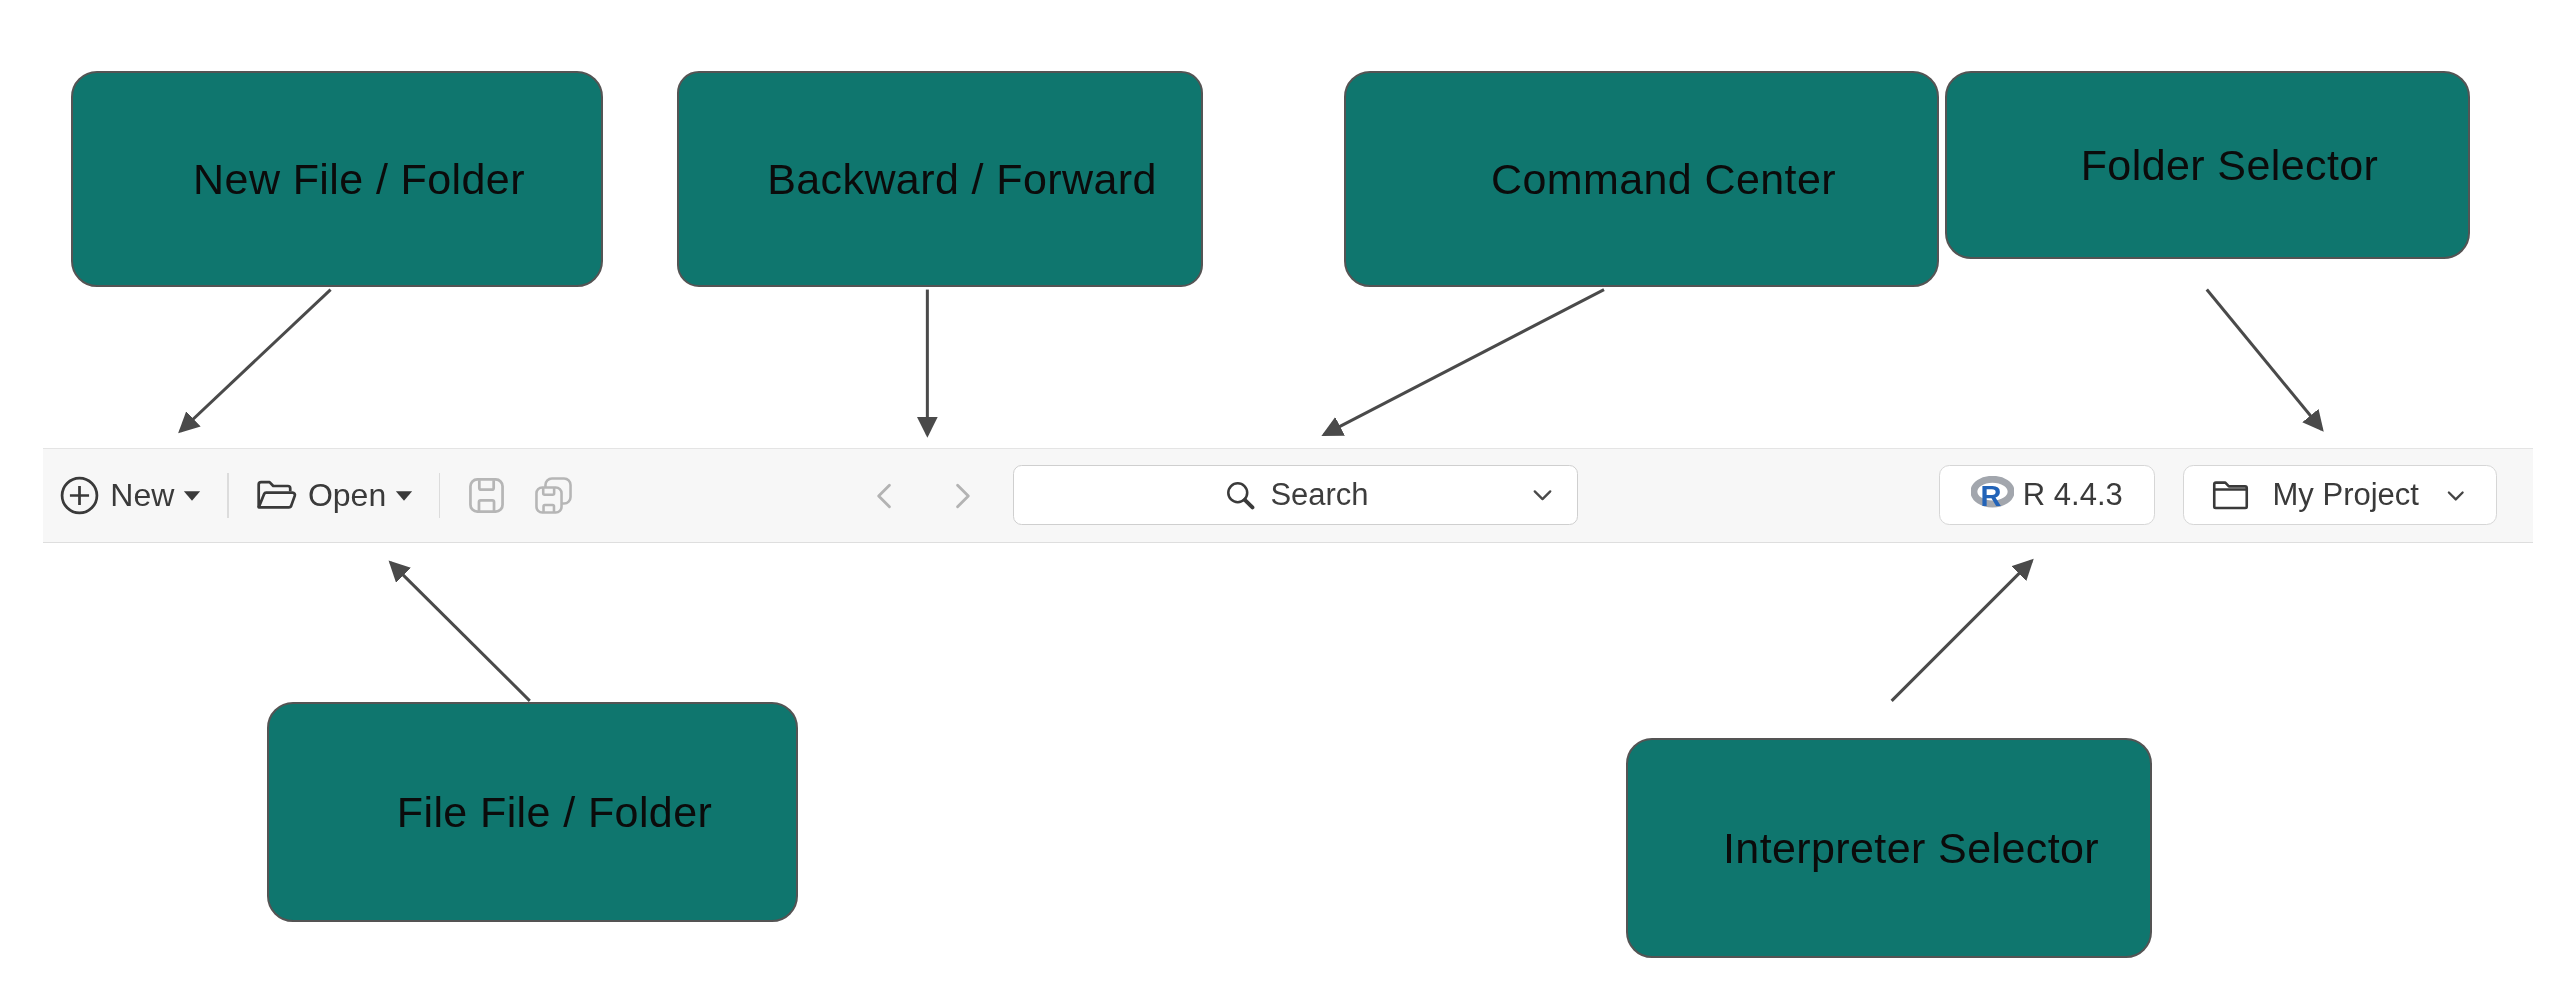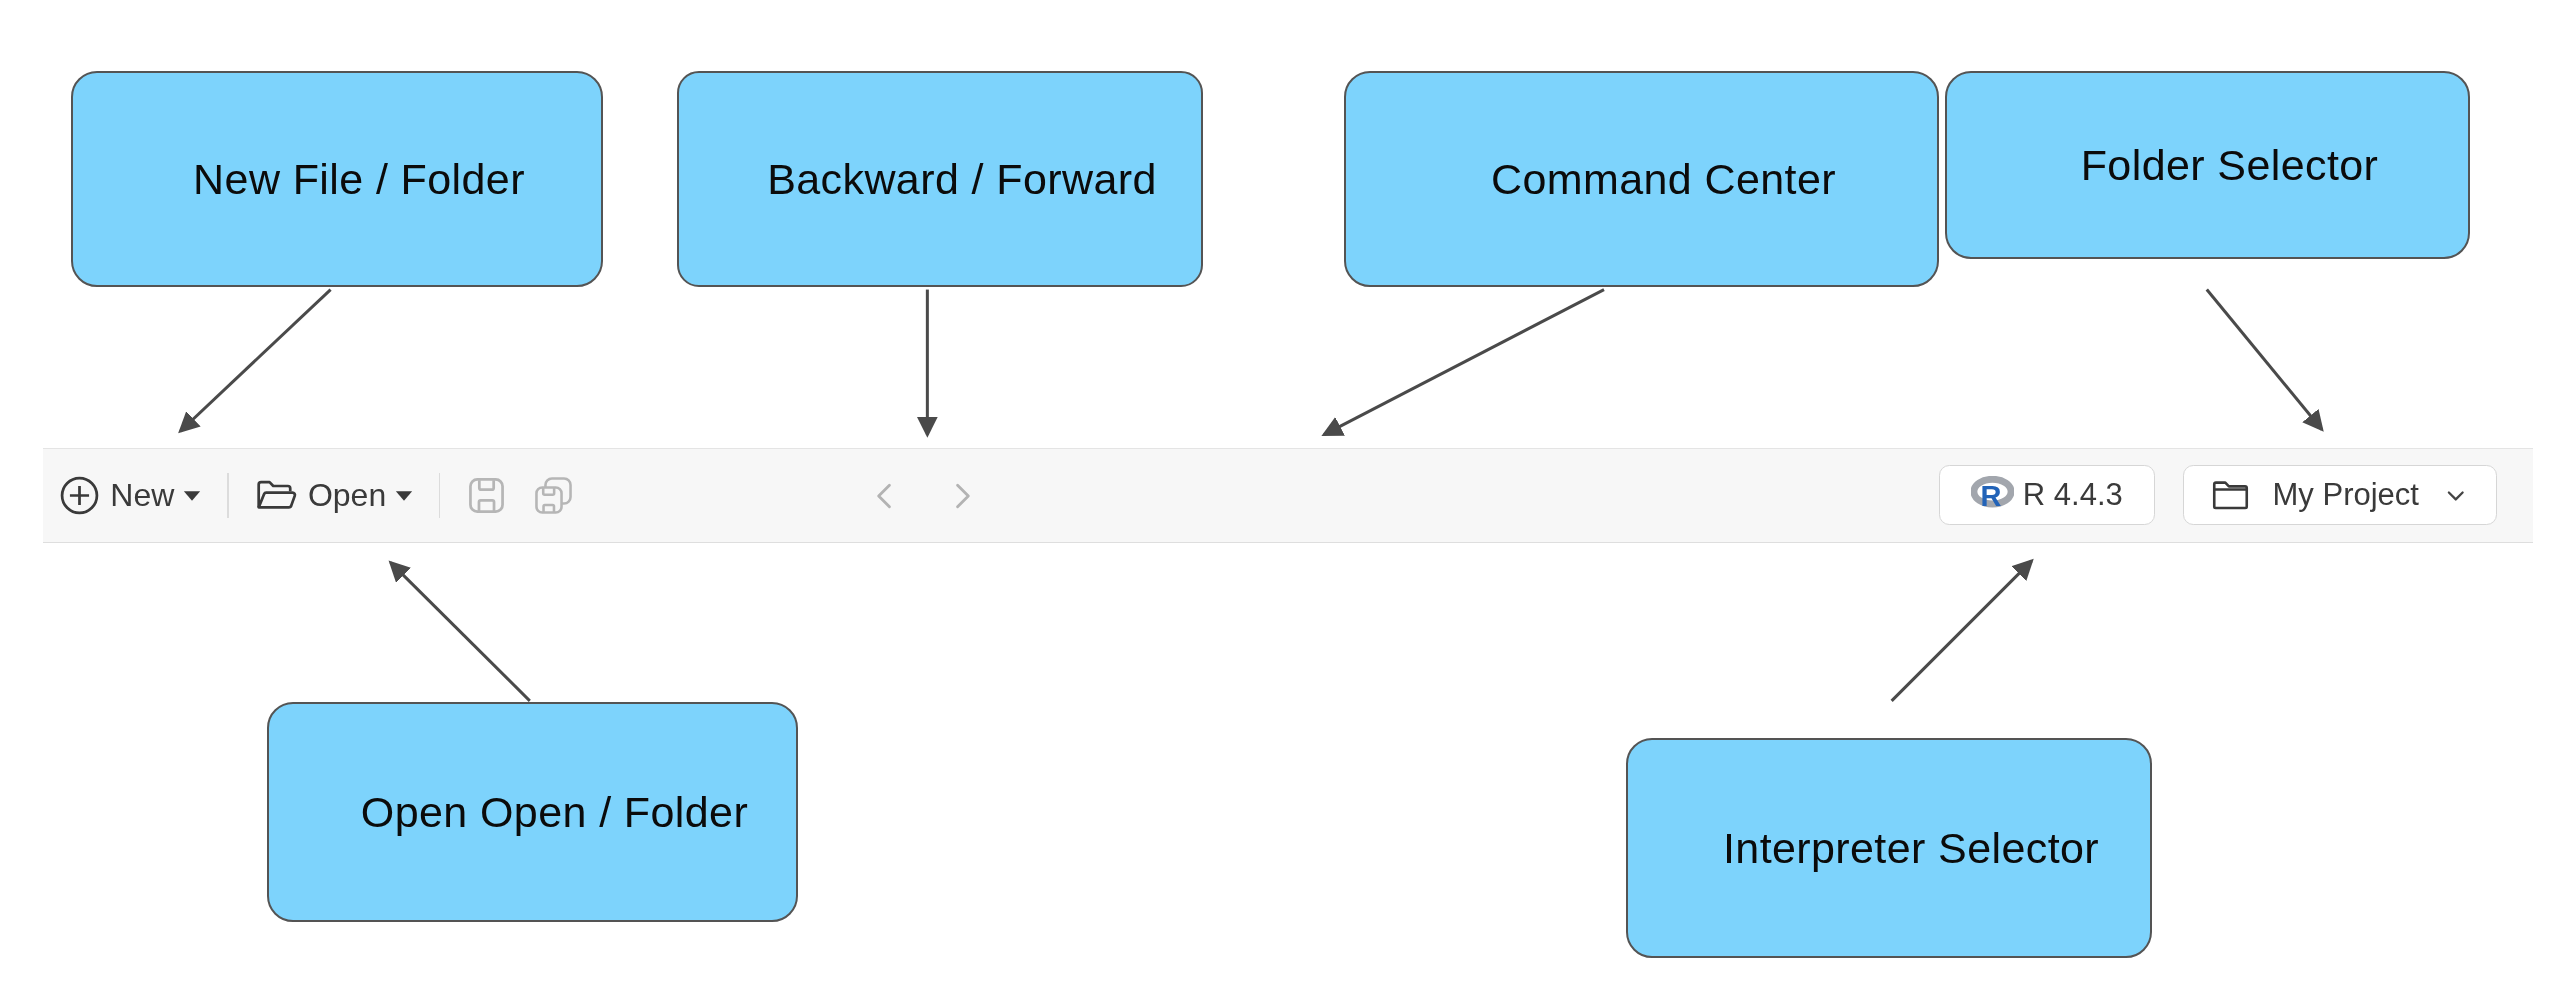--- a/index.html
+++ b/index.html
@@ -1,20 +1,20 @@
 <!DOCTYPE html>
 <html style="font-size:13.7px"><head>
 <meta charset="utf-8">
 <style>
   html,body{margin:0;padding:0;background:#ffffff;}
   #page{position:relative;width:2576px;height:993px;background:#ffffff;overflow:hidden;
         font-family:"Liberation Sans",sans-serif;}
 
   
-  .callout{position:absolute;background:#7dd3fc;border:2.6px solid #545454;border-radius:26px;
+  .callout{position:absolute;background:#0f766e;border:2.6px solid #545454;border-radius:26px;
            box-sizing:border-box;display:flex;align-items:center;justify-content:center;
            font-size:43px;color:#0b0b0b;letter-spacing:0.4px;padding-left:44px;}
 
   
   #arrows{position:absolute;left:0;top:0;width:2576px;height:993px;pointer-events:none;}
 
   
   #toolbar{position:absolute;left:43px;top:448px;width:2490px;height:95px;background:#f7f7f7;
            border-top:1.7px solid #e4e4e4;border-bottom:1.7px solid #dedede;box-sizing:border-box;}
   .tb-left{position:absolute;left:16px;top:0;height:100%;display:flex;align-items:center;}
@@ -68,21 +68,21 @@
   <div class="callout" style="left:677px; top:71px;  width:526px; height:216px;border-radius:22px;">
       <span>Backward / Forward</span>
     </div>
   <div class="callout" style="left:1344px;top:71px;  width:595px; height:216px;">
       <span>Command Center</span>
     </div>
   <div class="callout" style="left:1945px;top:71px;  width:525px; height:188px;">
       <span>Folder Selector</span>
     </div>
   <div class="callout" style="left:267px; top:702px; width:531px; height:220px;">
-      <span>Open Open / Folder</span>
+      <span>File File / Folder</span>
     </div>
   <div class="callout" style="left:1626px;top:702px; width:526px; height:220px;margin-top:36px;">
       <span>Interpreter Selector</span>
     </div>
 
   <div id="toolbar">
 
     <div class="tb-left">
 
       <div class="tb-btn">
@@ -136,20 +136,30 @@
             <path d="M14.8 5.2 L8 12 l6.8 6.8"></path>
           </svg>
       </span>
       <span>
         <svg class="icon" width="38" height="38" viewBox="0 0 24 24" fill="none" stroke="currentColor" stroke-width="1.8" stroke-linecap="round" stroke-linejoin="round">
             <path d="M9.2 5.2 L16 12 l-6.8 6.8"></path>
           </svg>
       </span>
     </div>
 
+    <div class="searchbox">
+      <svg class="icon" width="36" height="36" viewBox="0 0 24 24" fill="none" stroke="#3a3a3a">
+        <circle cx="10.5" cy="10.5" r="6.3" stroke-width="1.7"></circle>
+        <path d="M15.2 15.2 L20.3 20.3" stroke-width="2.6" stroke-linecap="round"></path>
+      </svg>
+      <span>Search</span>
+      <svg class="icon chev" width="31" height="31" viewBox="0 0 24 24" fill="none" stroke="currentColor" stroke-width="1.8" stroke-linecap="round" stroke-linejoin="round">
+          <path d="M6 9.2 l6 6 6-6"></path>
+        </svg>
+    </div>
 
     <div class="pill" id="interp-btn">
       <span class="r-logo">
         <svg class="ring" width="43" height="33" viewBox="0 0 25 19">
           <ellipse cx="12.5" cy="9" rx="10.8" ry="7.2" fill="none" stroke="#a2a6ad" stroke-width="4"></ellipse>
         </svg>
         <span class="letter">R</span>
       </span>
       <span>R 4.4.3</span>
     </div>

